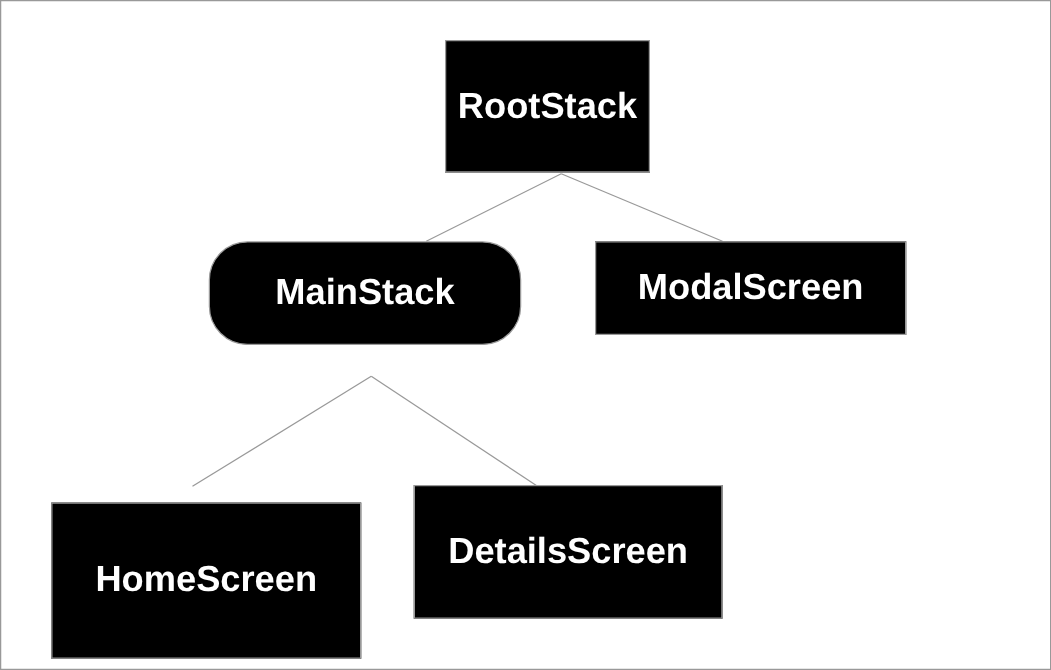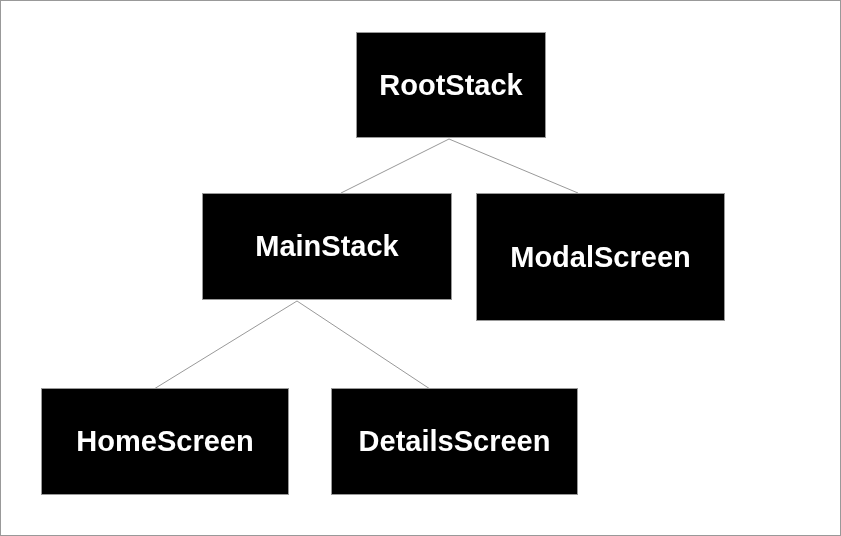--- a/index.html
+++ b/index.html
@@ -57,33 +57,33 @@
 
 <div class="canvas">
 
   <svg class="edges" viewBox="0 0 841 536" xmlns="http://www.w3.org/2000/svg">
     <line x1="448" y1="138" x2="340" y2="192"></line>
     <line x1="448" y1="138" x2="577" y2="192"></line>
     <line x1="296" y1="300" x2="153" y2="388"></line>
     <line x1="296" y1="300" x2="429" y2="388"></line>
   </svg>
 
-  <div class="node" style="left: 355px; top: 31px; width: 190px; height: 106px;">
+  <div class="node" style="left: 355px; top: 31px; width: 164px; height: 106px;">
     <span class="node-label">RootStack</span>
   </div>
 
-  <div class="node" style="left: 201px; top: 192px; width: 250px; height: 107px;">
+  <div class="node" style="left: 166px; top: 192px; width: 250px; height: 83px; border-radius: 31px;">
     <span class="node-label">MainStack</span>
   </div>
 
-  <div class="node" style="left: 475px; top: 192px; width: 249px; height: 128px;">
+  <div class="node" style="left: 475px; top: 192px; width: 249px; height: 75px;">
     <span class="node-label">ModalScreen</span>
   </div>
 
-  <div class="node" style="left: 40px; top: 387px; width: 248px; height: 107px;">
+  <div class="node" style="left: 40px; top: 401px; width: 248px; height: 125px;">
     <span class="node-label">HomeScreen</span>
   </div>
 
   <div class="node" style="left: 330px; top: 387px; width: 247px; height: 107px;">
     <span class="node-label">DetailsScreen</span>
   </div>
 
 </div>
 
 </body></html>

